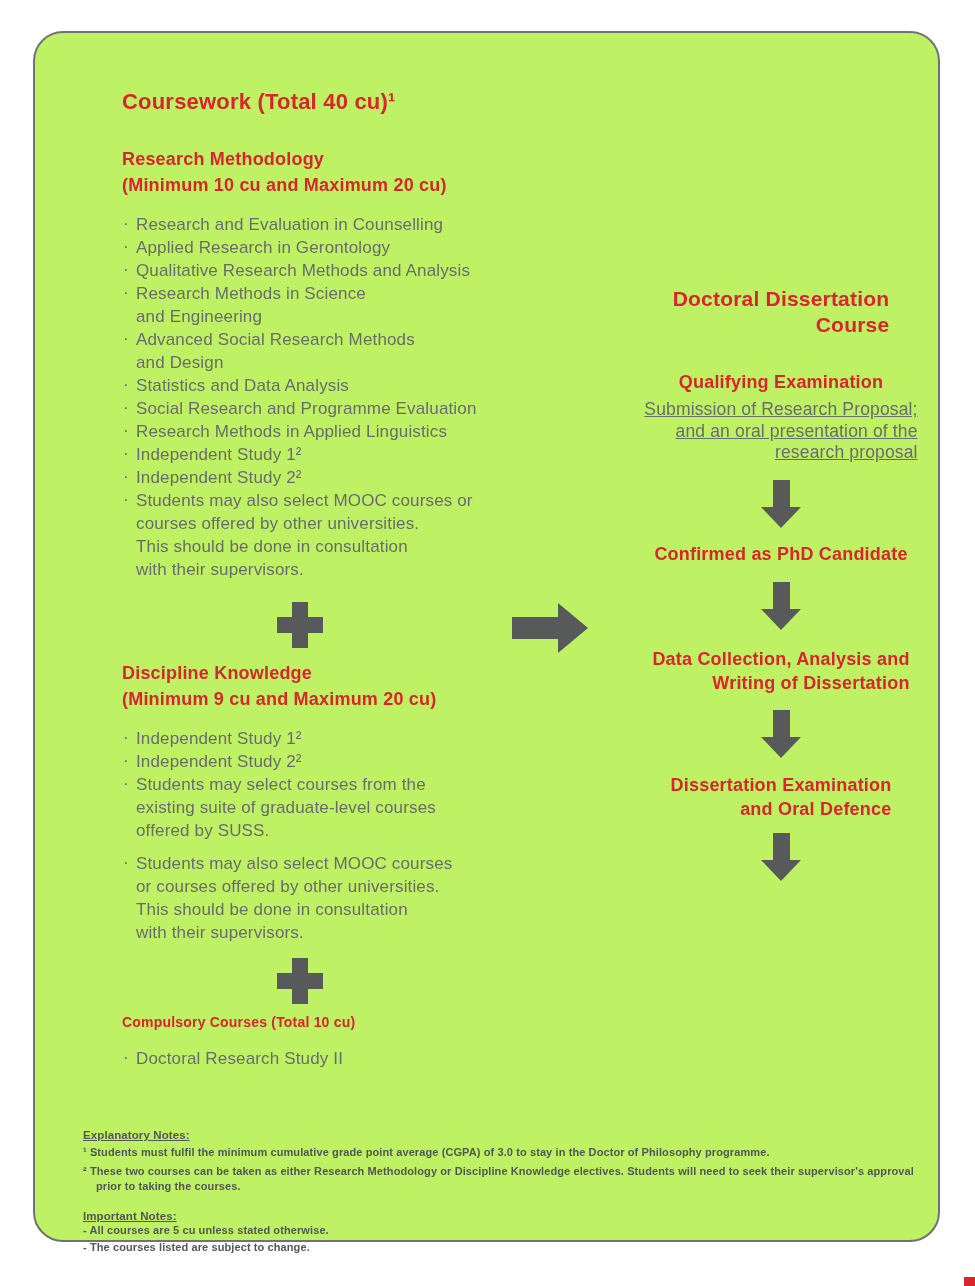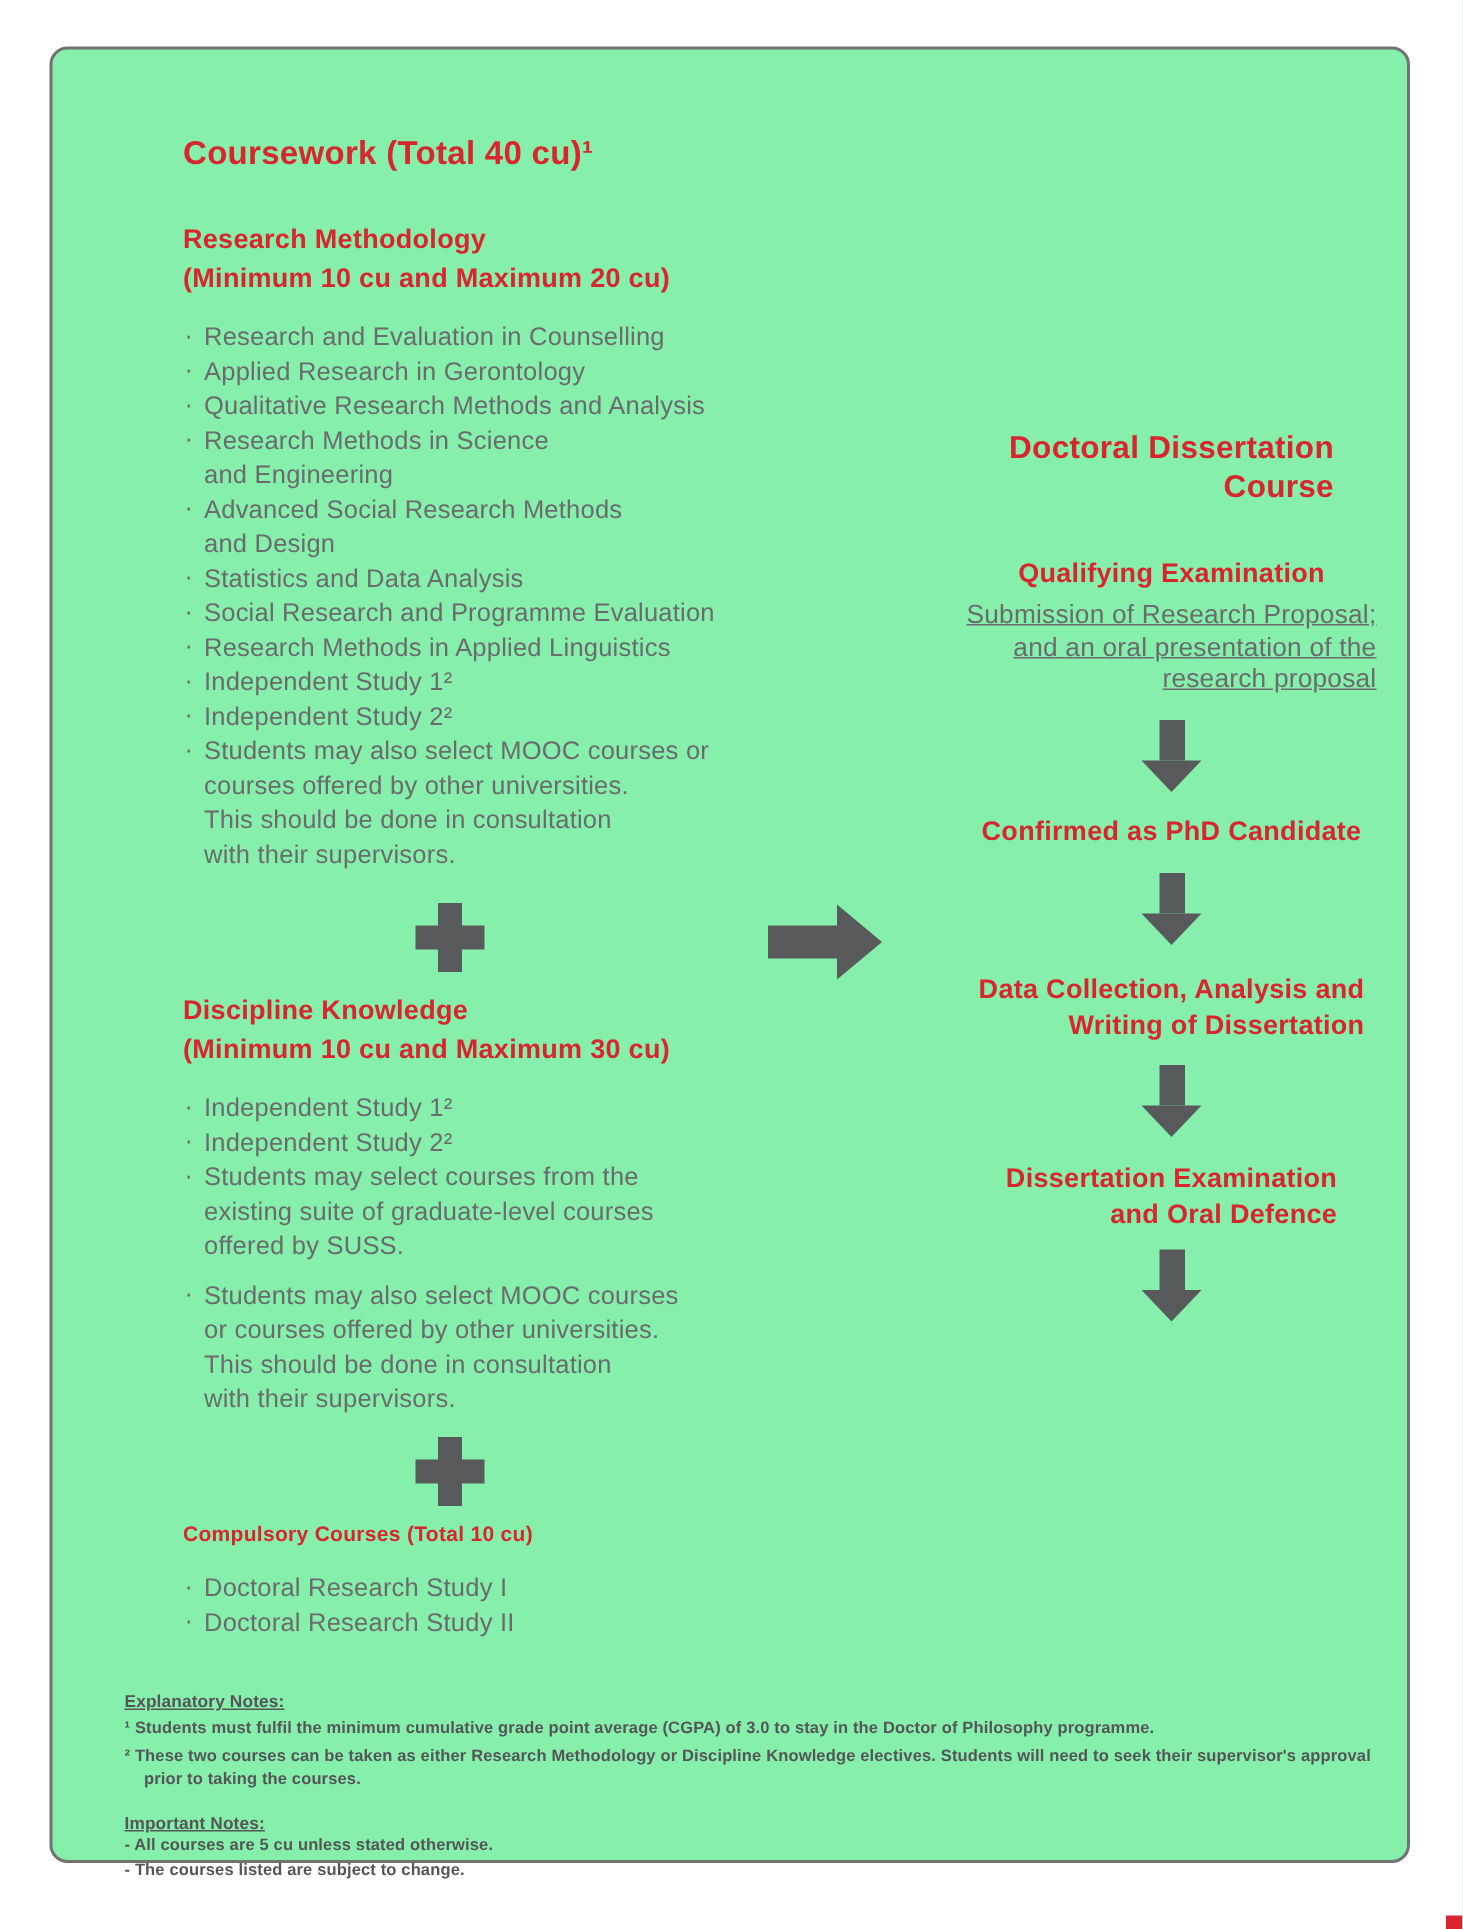--- a/index.html
+++ b/index.html
@@ -1,20 +1,20 @@
 <!DOCTYPE html>
 <html><head>
 <meta charset="utf-8">
 <style>
   * { margin:0; padding:0; box-sizing:border-box; }
   html,body { width:975px; height:1286px; background:#ffffff; overflow:hidden; position:relative;
     font-family:"Liberation Sans", sans-serif; }
 
   .frame { position:absolute; left:33px; top:31px; width:907px; height:1211px;
-    border:2px solid #717274; border-radius:12px; background:#86efac; }
+    border:2px solid #717274; border-radius:30px; background:#bef264; }
 
   
   .left-col { position:absolute; left:87px; top:56px; width:445px; }
   .main-title { color:#d9252e; font-size:22px; font-weight:700; letter-spacing:.2px;
     margin-bottom:31px; white-space:pre-line; }
   .sec-heading { color:#d9252e; font-size:18px; font-weight:700; line-height:26px;
     letter-spacing:.2px; white-space:pre-line; margin-bottom:15px; }
   .course-list { list-style:none; margin-bottom:0; }
   .course-list li { position:relative; color:#6a6b6d; font-size:17px; line-height:23px;
     letter-spacing:.15px; padding-left:14px; white-space:pre-line; }
@@ -104,21 +104,21 @@
       </ul>
     </div>
 
     <div class="plus-wrap plus-1">
         <div class="h"></div>
         <div class="v"></div>
       </div>
 
     <div>
       <div class="sec-heading">Discipline Knowledge
-(Minimum 10 cu and Maximum 30 cu)</div>
+(Minimum 9 cu and Maximum 20 cu)</div>
       <ul class="course-list">
         <li>Independent Study 1²</li>
         <li>Independent Study 2²</li>
         <li>Students may select courses from the
 existing suite of graduate-level courses
 offered by SUSS.</li>
         <li class="gap-top">Students may also select MOOC courses
 or courses offered by other universities.
 This should be done in consultation
 with their supervisors.</li>
@@ -126,21 +126,20 @@
     </div>
 
     <div class="plus-wrap plus-2">
         <div class="h"></div>
         <div class="v"></div>
       </div>
 
     <div>
       <div class="sub-title">Compulsory Courses (Total 10 cu)</div>
       <ul class="course-list">
-        <li>Doctoral Research Study I</li>
         <li>Doctoral Research Study II</li>
       </ul>
     </div>
   </div>
 
   <div class="big-arrow">
     <div class="stem"></div>
       <div class="head"></div>
   </div>
 

